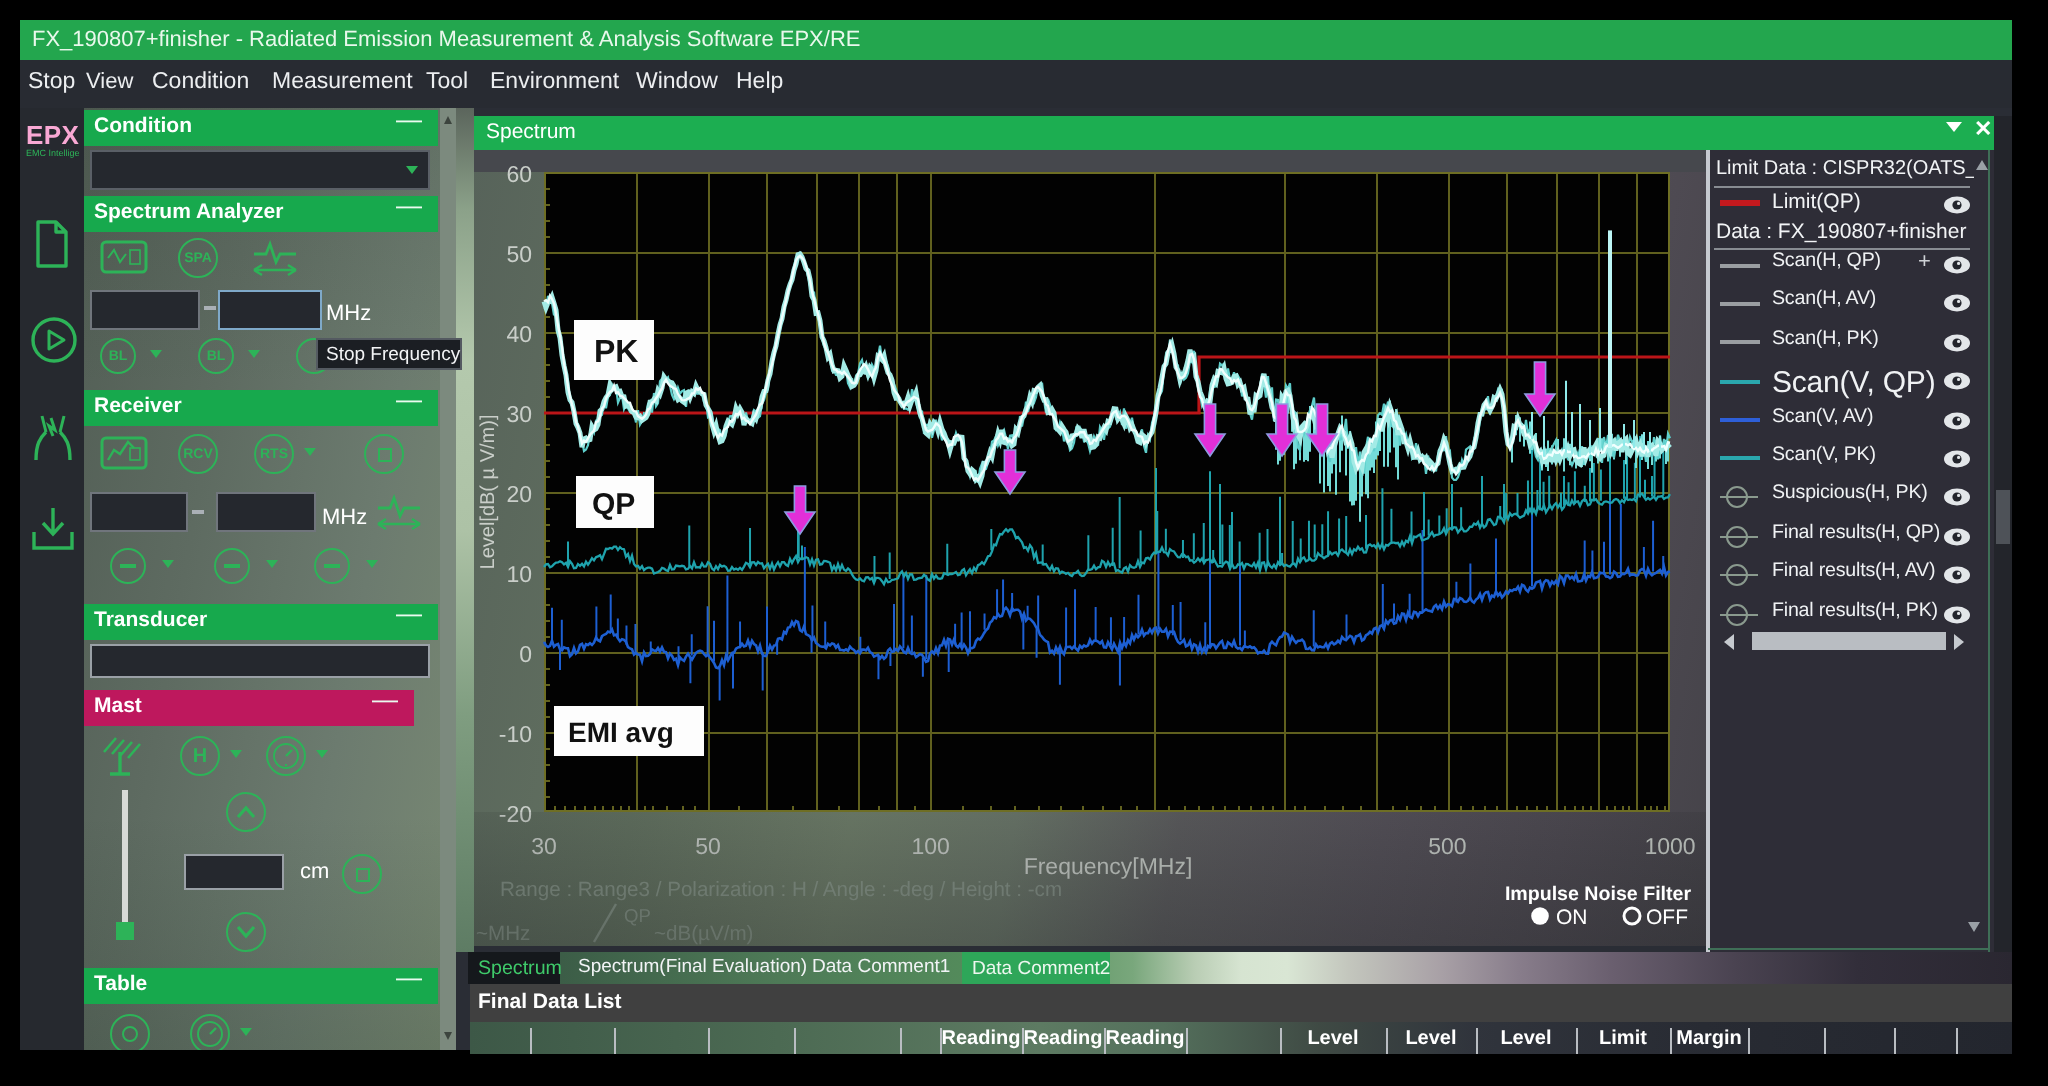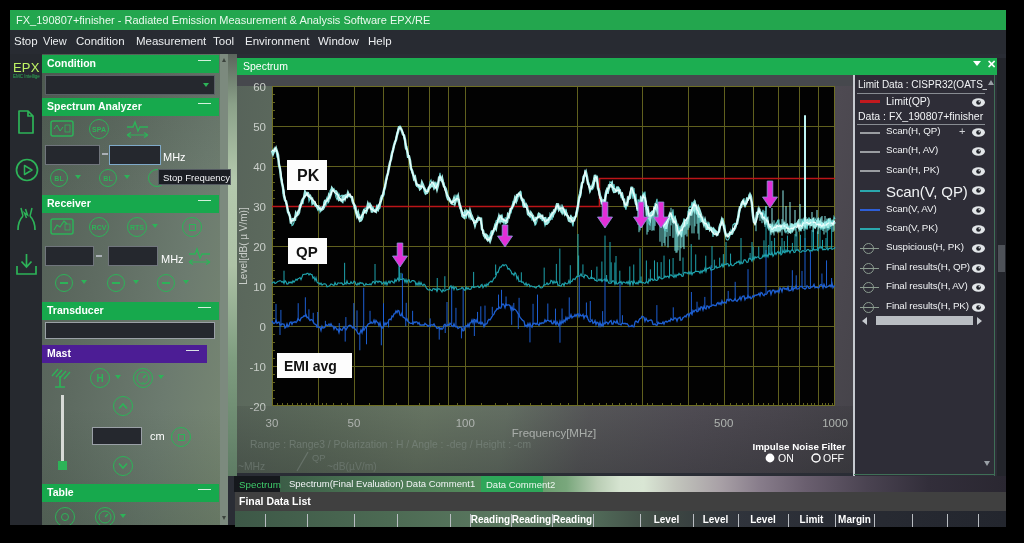--- a/index.html
+++ b/index.html
@@ -18,21 +18,21 @@
     <span style="position:absolute;left:126px;top:5px;color:#eceef0;font-size:11.5px">Measurement</span>
     <span style="position:absolute;left:203px;top:5px;color:#eceef0;font-size:11.5px">Tool</span>
     <span style="position:absolute;left:235px;top:5px;color:#eceef0;font-size:11.5px">Environment</span>
     <span style="position:absolute;left:308px;top:5px;color:#eceef0;font-size:11.5px">Window</span>
     <span style="position:absolute;left:358px;top:5px;color:#eceef0;font-size:11.5px">Help</span>
   </div>
 
 <div style="position:absolute;left:10px;top:54px;width:996px;height:473px;background:#2a2d35"></div>
 
 <div style="position:absolute;left:10px;top:54px;width:32px;height:471px;background:#26292f"></div>
-<div style="position:absolute;left:13px;top:60px;color:#bef264;font-size:13px;font-weight:normal;letter-spacing:0.2px">EPX</div>
+<div style="position:absolute;left:13px;top:60px;color:#f9a8d4;font-size:13px;font-weight:bold;letter-spacing:0.2px">EPX</div>
 <div style="position:absolute;left:13px;top:74px;color:#2db358;font-size:4.5px;width:27px;overflow:hidden;white-space:nowrap">EMC Intelligence</div>
 <svg style="position:absolute;left:16px;top:110px" width="20" height="25">
     <path d="M3 1 h9 l5 5 v17 h-14 z M12 1 v5 h5" stroke="#2db358" stroke-width="1.7" fill="none" stroke-linejoin="round"></path>
   </svg>
 <svg style="position:absolute;left:15px;top:158px" width="24" height="24">
     <circle cx="12" cy="12" r="10.5" stroke="#2db358" stroke-width="1.7" fill="none"></circle>
     <path d="M9.5 7.5 L17 12 L9.5 16.5 Z" stroke="#2db358" stroke-width="1.5" fill="none" stroke-linejoin="round"></path>
   </svg>
 <svg style="position:absolute;left:13px;top:206px" width="27" height="26">
     <path d="M5 24 C5 16 7 13 10 10 M22 24 C22 16 20 13 17 10" stroke="#2db358" stroke-width="1.7" fill="none"></path>
@@ -114,21 +114,21 @@
 <div style="position:absolute;left:133px;top:280px;width:0;height:0;border-left:3.5px solid transparent;border-right:3.5px solid transparent;border-top:4.5px solid #2db358"></div>
 <div style="position:absolute;left:157px;top:274px;width:18px;height:18px;border:1.6px solid #2db358;border-radius:50%;color:#2db358;font-size:7px;font-weight:bold;display:flex;align-items:center;justify-content:center">
     <span style="display:block;width:8px;height:1.6px;background:#2db358"></span>
   </div>
 <div style="position:absolute;left:183px;top:280px;width:0;height:0;border-left:3.5px solid transparent;border-right:3.5px solid transparent;border-top:4.5px solid #2db358"></div>
 <div style="position:absolute;left:42px;top:302px;width:177px;height:18px;background:#17a94d">
     <span style="position:absolute;left:5px;top:2px;color:#fff;font-size:10.5px;font-weight:bold">Transducer</span>
     <span style="position:absolute;right:8px;top:-3px;color:#eafaef;font-size:13px">—</span>
   </div>
 <div style="position:absolute;left:45px;top:322px;width:170px;height:17px;background:#25282e;border:1px solid #9aa0a6"></div>
-<div style="position:absolute;left:42px;top:345px;width:165px;height:18px;background:#4c1d95">
+<div style="position:absolute;left:42px;top:345px;width:165px;height:18px;background:#be185d">
     <span style="position:absolute;left:5px;top:2px;color:#fff;font-size:10.5px;font-weight:bold">Mast</span>
     <span style="position:absolute;right:8px;top:-3px;color:#eafaef;font-size:13px">—</span>
   </div>
 <svg style="position:absolute;left:46px;top:366px" width="32" height="26">
     <path d="M14 10 V21 M9 21 h10" stroke="#2db358" stroke-width="1.7" fill="none"></path>
     <path d="M6 10 l6 -7 M10 11 l6 -7 M14 12 l6 -7 M18 13 l6 -7" stroke="#2db358" stroke-width="1.3" fill="none"></path>
   </svg>
 <div style="position:absolute;left:90px;top:368px;width:20px;height:20px;border:1.6px solid #2db358;border-radius:50%;color:#2db358;font-size:7px;font-weight:bold;display:flex;align-items:center;justify-content:center">
     <span style="font-size:10px">H</span>
   </div>
@@ -362,21 +362,21 @@
 
 <div style="position:absolute;left:997px;top:58px;width:9px;height:469px;background:#23252b"></div>
 <div style="position:absolute;left:998px;top:245px;width:7px;height:27px;background:#4e5258"></div>
 
 <div style="position:absolute;left:235px;top:476px;width:771px;height:16px;background:linear-gradient(90deg,#2a4336 0%,#3c5d47 6%,#4e7a57 20%,#55905c 36%,#79a77c 43%,#b9cdb4 47%,#d6e4d1 50%,#d9e6d4 53%,#c3c6bd 57%,#a8a0a6 63%,#887d8b 68%,#6a5f6f 74%,#4a4351 82%,#322e3a 90%,#2a2731 100%)"></div>
 <div style="position:absolute;left:234px;top:476px;width:46px;height:16px;background:#15181c">
     <span style="position:absolute;left:5px;top:2.5px;color:#3fca6a;font-size:9.8px;white-space:nowrap">Spectrum</span>
   </div>
 <div style="position:absolute;left:289px;top:478px;color:#f2f4f6;font-size:9.5px;white-space:nowrap">Spectrum(Final Evaluation)</div>
 <div style="position:absolute;left:406px;top:478px;color:#f2f4f6;font-size:9.5px;white-space:nowrap">Data Comment1</div>
-<div style="position:absolute;left:481px;top:476px;width:62px;height:16px;background:#2ea659">
+<div style="position:absolute;left:481px;top:476px;width:74px;height:16px;background:#2ea659">
     <span style="position:absolute;left:5px;top:2.5px;color:#eef7f0;font-size:9.5px;white-space:nowrap">Data Comment2</span>
   </div>
 
 <div style="position:absolute;left:235px;top:492px;width:771px;height:19px;background:#404040">
   <span style="position:absolute;left:4px;top:3px;color:#fff;font-size:10.5px;font-weight:bold">Final Data List</span>
 </div>
 
 <div style="position:absolute;left:235px;top:511px;width:771px;height:16px;background:linear-gradient(90deg,#3d5847 0%,#4c6a53 20%,#5d7a62 37%,#54705c 45%,#3f4a44 55%,#30343c 65%,#282b33 80%,#23262e 100%)"></div>
 <div style="position:absolute;left:265px;top:514px;width:1px;height:13px;background:#b9bdc2"></div>
 <div style="position:absolute;left:307px;top:514px;width:1px;height:13px;background:#b9bdc2"></div>

